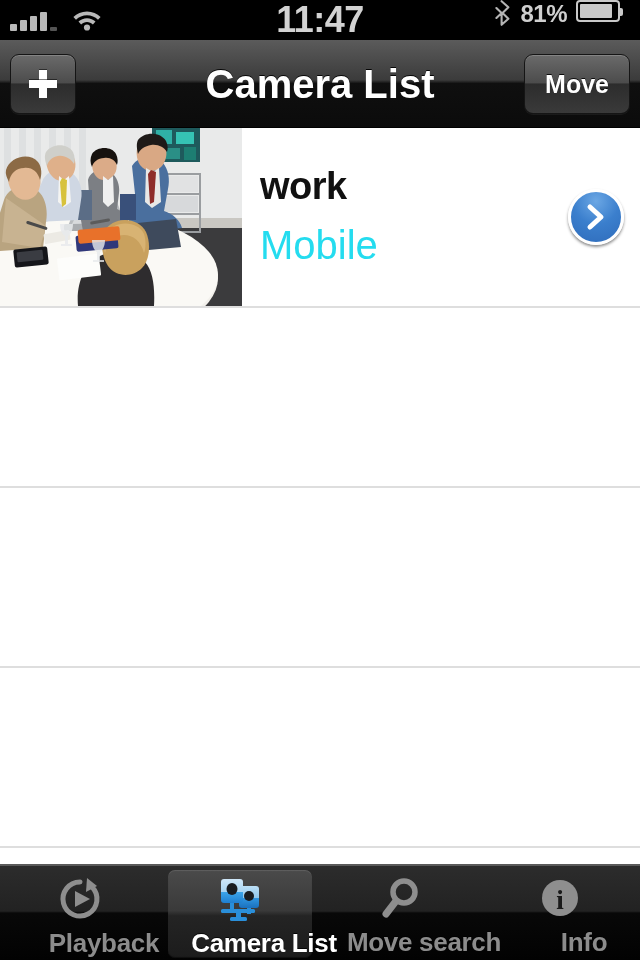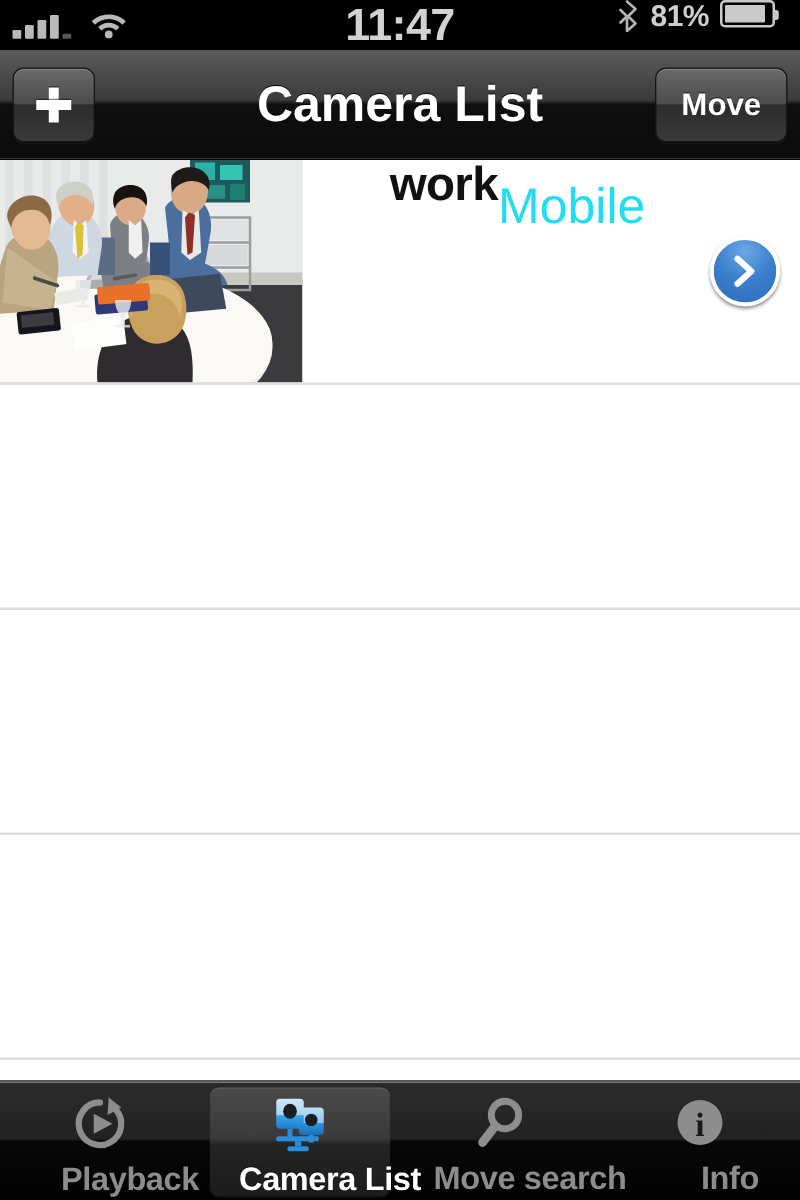--- a/index.html
+++ b/index.html
@@ -211,21 +211,21 @@
     width: 242px;
     height: 178px;
     overflow: hidden;
     flex: 0 0 242px;
     background: #cfd3d4;
   }
   .row-thumb svg { display: block; width: 242px; height: 178px; }
   .row-text {
     flex: 1 1 auto;
     display: flex;
-    flex-direction: row;
+    flex-direction: column;
     justify-content: center;
     padding-left: 18px;
   }
   .row-title {
     color: #111111;
     font-size: 38px;
     font-weight: bold;
     line-height: 1.08;
     letter-spacing: -0.5px;
   }

